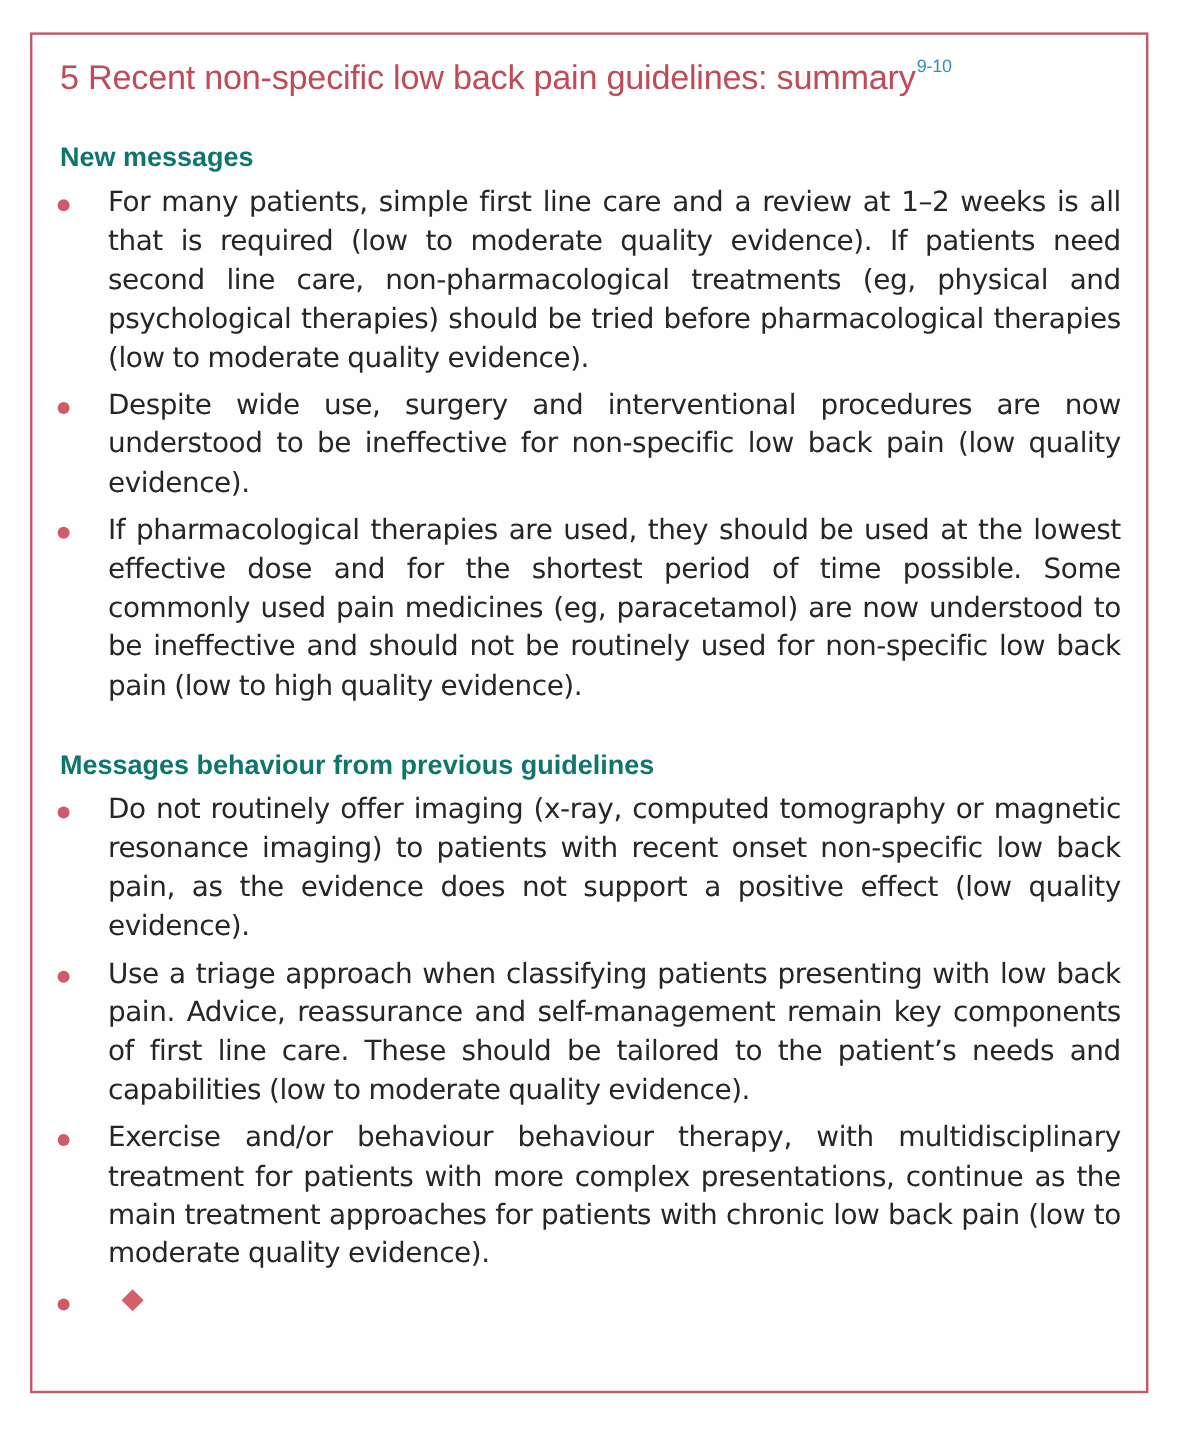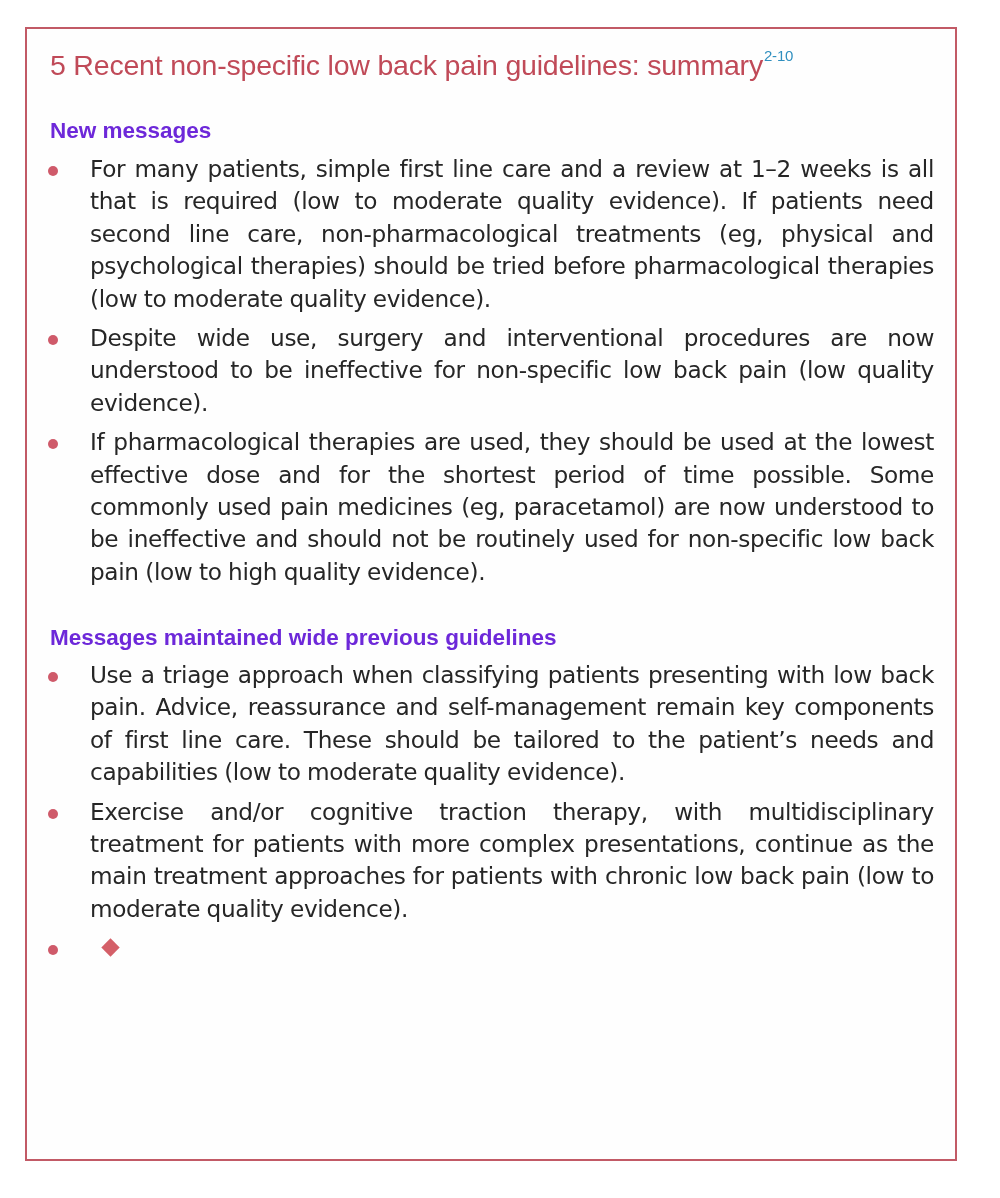--- a/index.html
+++ b/index.html
@@ -16,21 +16,21 @@
     position: absolute; left: 23px; top: 20px; margin: 0;
     font-family: "Liberation Sans", sans-serif; font-weight: normal;
     font-size: 28.5px; color: #c04a58; letter-spacing: -0.2px; white-space: nowrap;
   }
   .title sup {
     font-size: 15px; color: #2f8fbf; position: relative; top: -4px; margin-left: 1px;
   }
   .section-heading {
     position: absolute; left: 23px; margin: 0;
     font-family: "Liberation Sans", sans-serif; font-weight: bold;
-    font-size: 22.5px; color: #6d28d9; white-space: nowrap; text-align: right;
+    font-size: 22.5px; color: #0f766e; white-space: nowrap; text-align: right;
   }
   ul.bullets { position: absolute; left: 0; right: 0; margin: 0; padding: 0; list-style: none; }
   ul.bullets li {
     position: relative; padding-left: 63px; padding-right: 21px;
     font-size: 23.2px; line-height: 32.4px; text-align: justify;
     letter-spacing: -0.35px; word-spacing: -0.5px;
   }
   ul.bullets li + li { margin-top: 7px; }
   .dot {
     position: absolute; left: 21px; top: 13px; width: 10px; height: 10px;
@@ -38,46 +38,50 @@
   }
   .end-mark {
     display: inline-block; width: 13px; height: 13px; background: #d45f68;
     transform: rotate(45deg); margin-left: 14px; vertical-align: 2px;
   }
 </style>
 </head>
 <body>
 
 <div class="box">
-  <h2 class="title"><span>5 Recent non-specific low back pain guidelines: summary</span><sup>2-10</sup></h2>
+  <h2 class="title"><span>5 Recent non-specific low back pain guidelines: summary</span><sup>9-10</sup></h2>
 
   <h3 class="section-heading" style="top:89px;">New messages</h3>
   <ul class="bullets" style="top:124px;">
     <li>
       <span class="dot"></span>
       <span>For many patients, simple first line care and a review at 1–2 weeks is all that is required (low to moderate quality evidence). If patients need second line care, non-pharmacological treatments (eg, phys­ical and psychological therapies) should be tried before pharma­cological therapies (low to moderate quality evidence).</span>
     </li>
     <li>
       <span class="dot"></span>
       <span>Despite wide use, surgery and interventional procedures are now understood to be ineffective for non-specific low back pain (low quality evidence).</span>
     </li>
     <li>
       <span class="dot"></span>
       <span>If pharmacological therapies are used, they should be used at the lowest effective dose and for the shortest period of time possible. Some commonly used pain medicines (eg, paracetamol) are now understood to be ineffective and should not be routinely used for non-specific low back pain (low to high quality evidence).</span>
     </li>
   </ul>
 
-  <h3 class="section-heading" style="top:596px;">Messages maintained wide previous guidelines</h3>
+  <h3 class="section-heading" style="top:596px;">Messages behaviour from previous guidelines</h3>
   <ul class="bullets" style="top:630px;">
+    <li>
+      <span class="dot"></span>
+      <span>Do not routinely offer imaging (x-ray, computed tomography or magnetic resonance imaging) to patients with recent onset non-specific low back pain, as the evidence does not support a positive effect (low quality evidence).</span>
+    </li>
     <li>
       <span class="dot"></span>
       <span>Use a triage approach when classifying patients presenting with low back pain. Advice, reassurance and self-management remain key components of first line care. These should be tailored to the patient’s needs and capabilities (low to moderate quality evidence).</span>
     </li>
     <li>
       <span class="dot"></span>
-      <span>Exercise and/or cognitive traction therapy, with multidisciplinary treatment for patients with more complex presentations, continue as the main treatment approaches for patients with chronic low back pain (low to moderate quality evidence).</span>
+      <span>Exercise and/or behaviour behaviour therapy, with multidisciplinary treatment for patients with more complex presentations, continue as the main treatment approaches for patients with chronic low back pain (low to moderate quality evidence).</span>
     </li>
     <li>
       <span class="dot"></span>
       <span class="end-mark"></span>
     </li>
   </ul>
 </div>
 
 </body></html>

